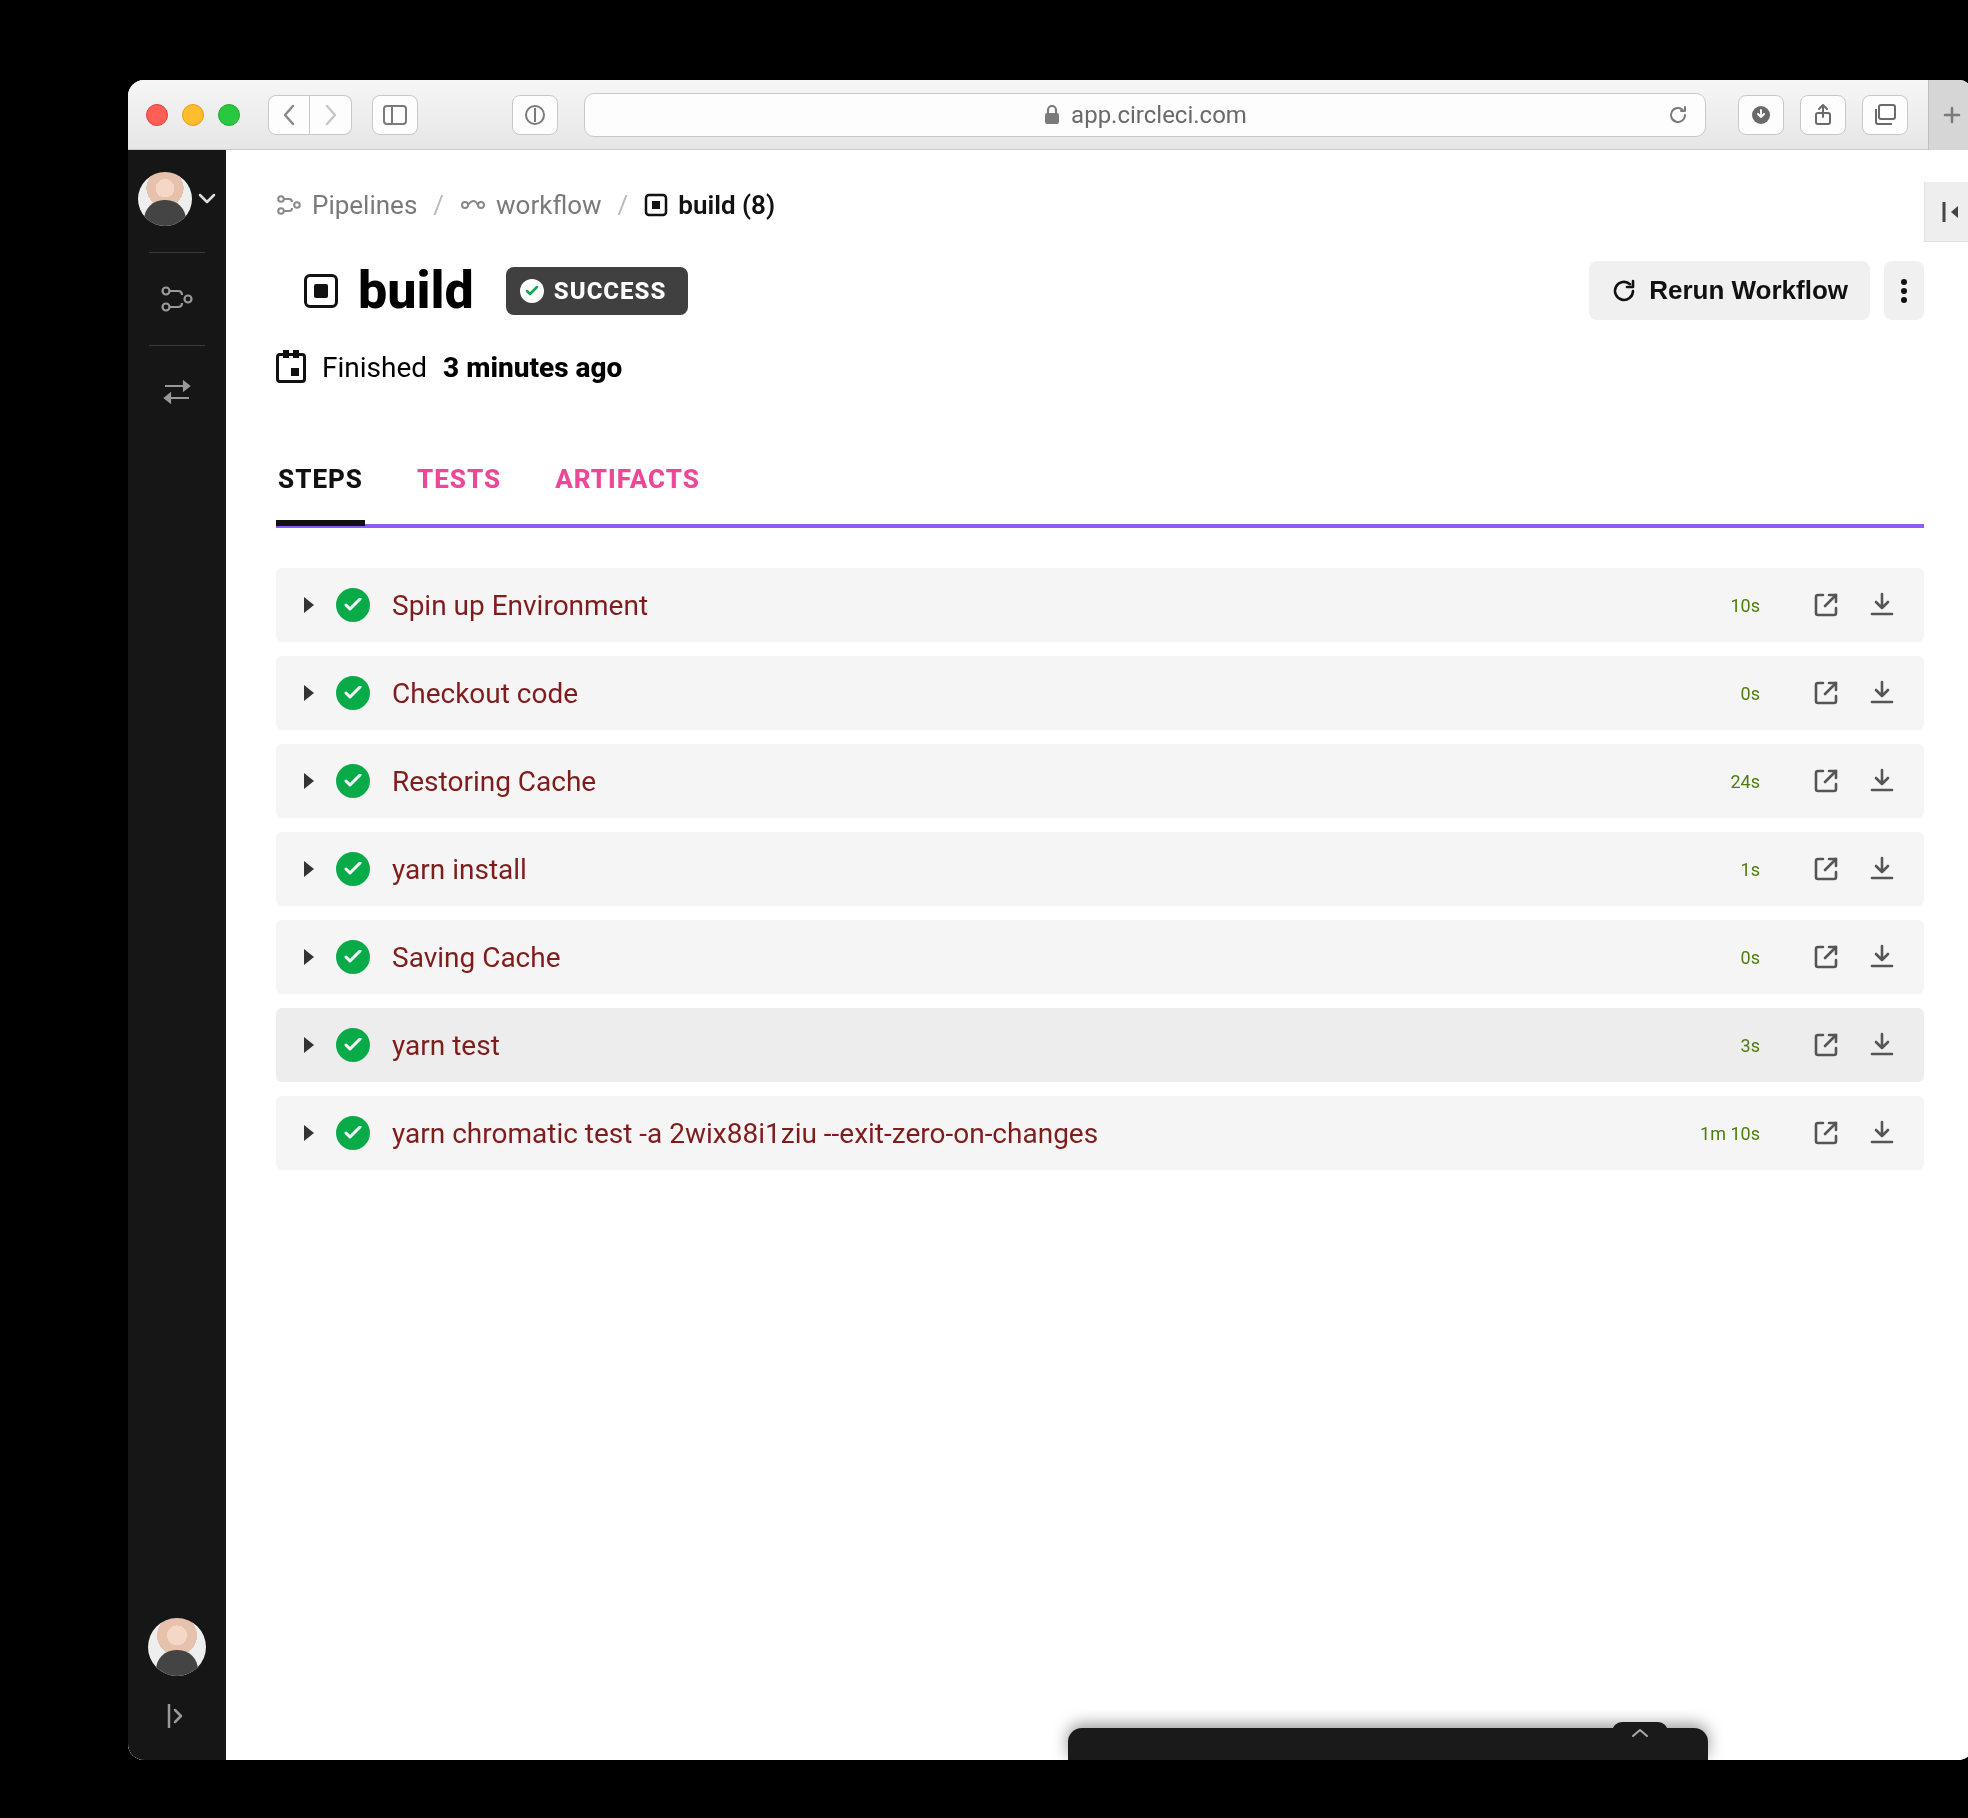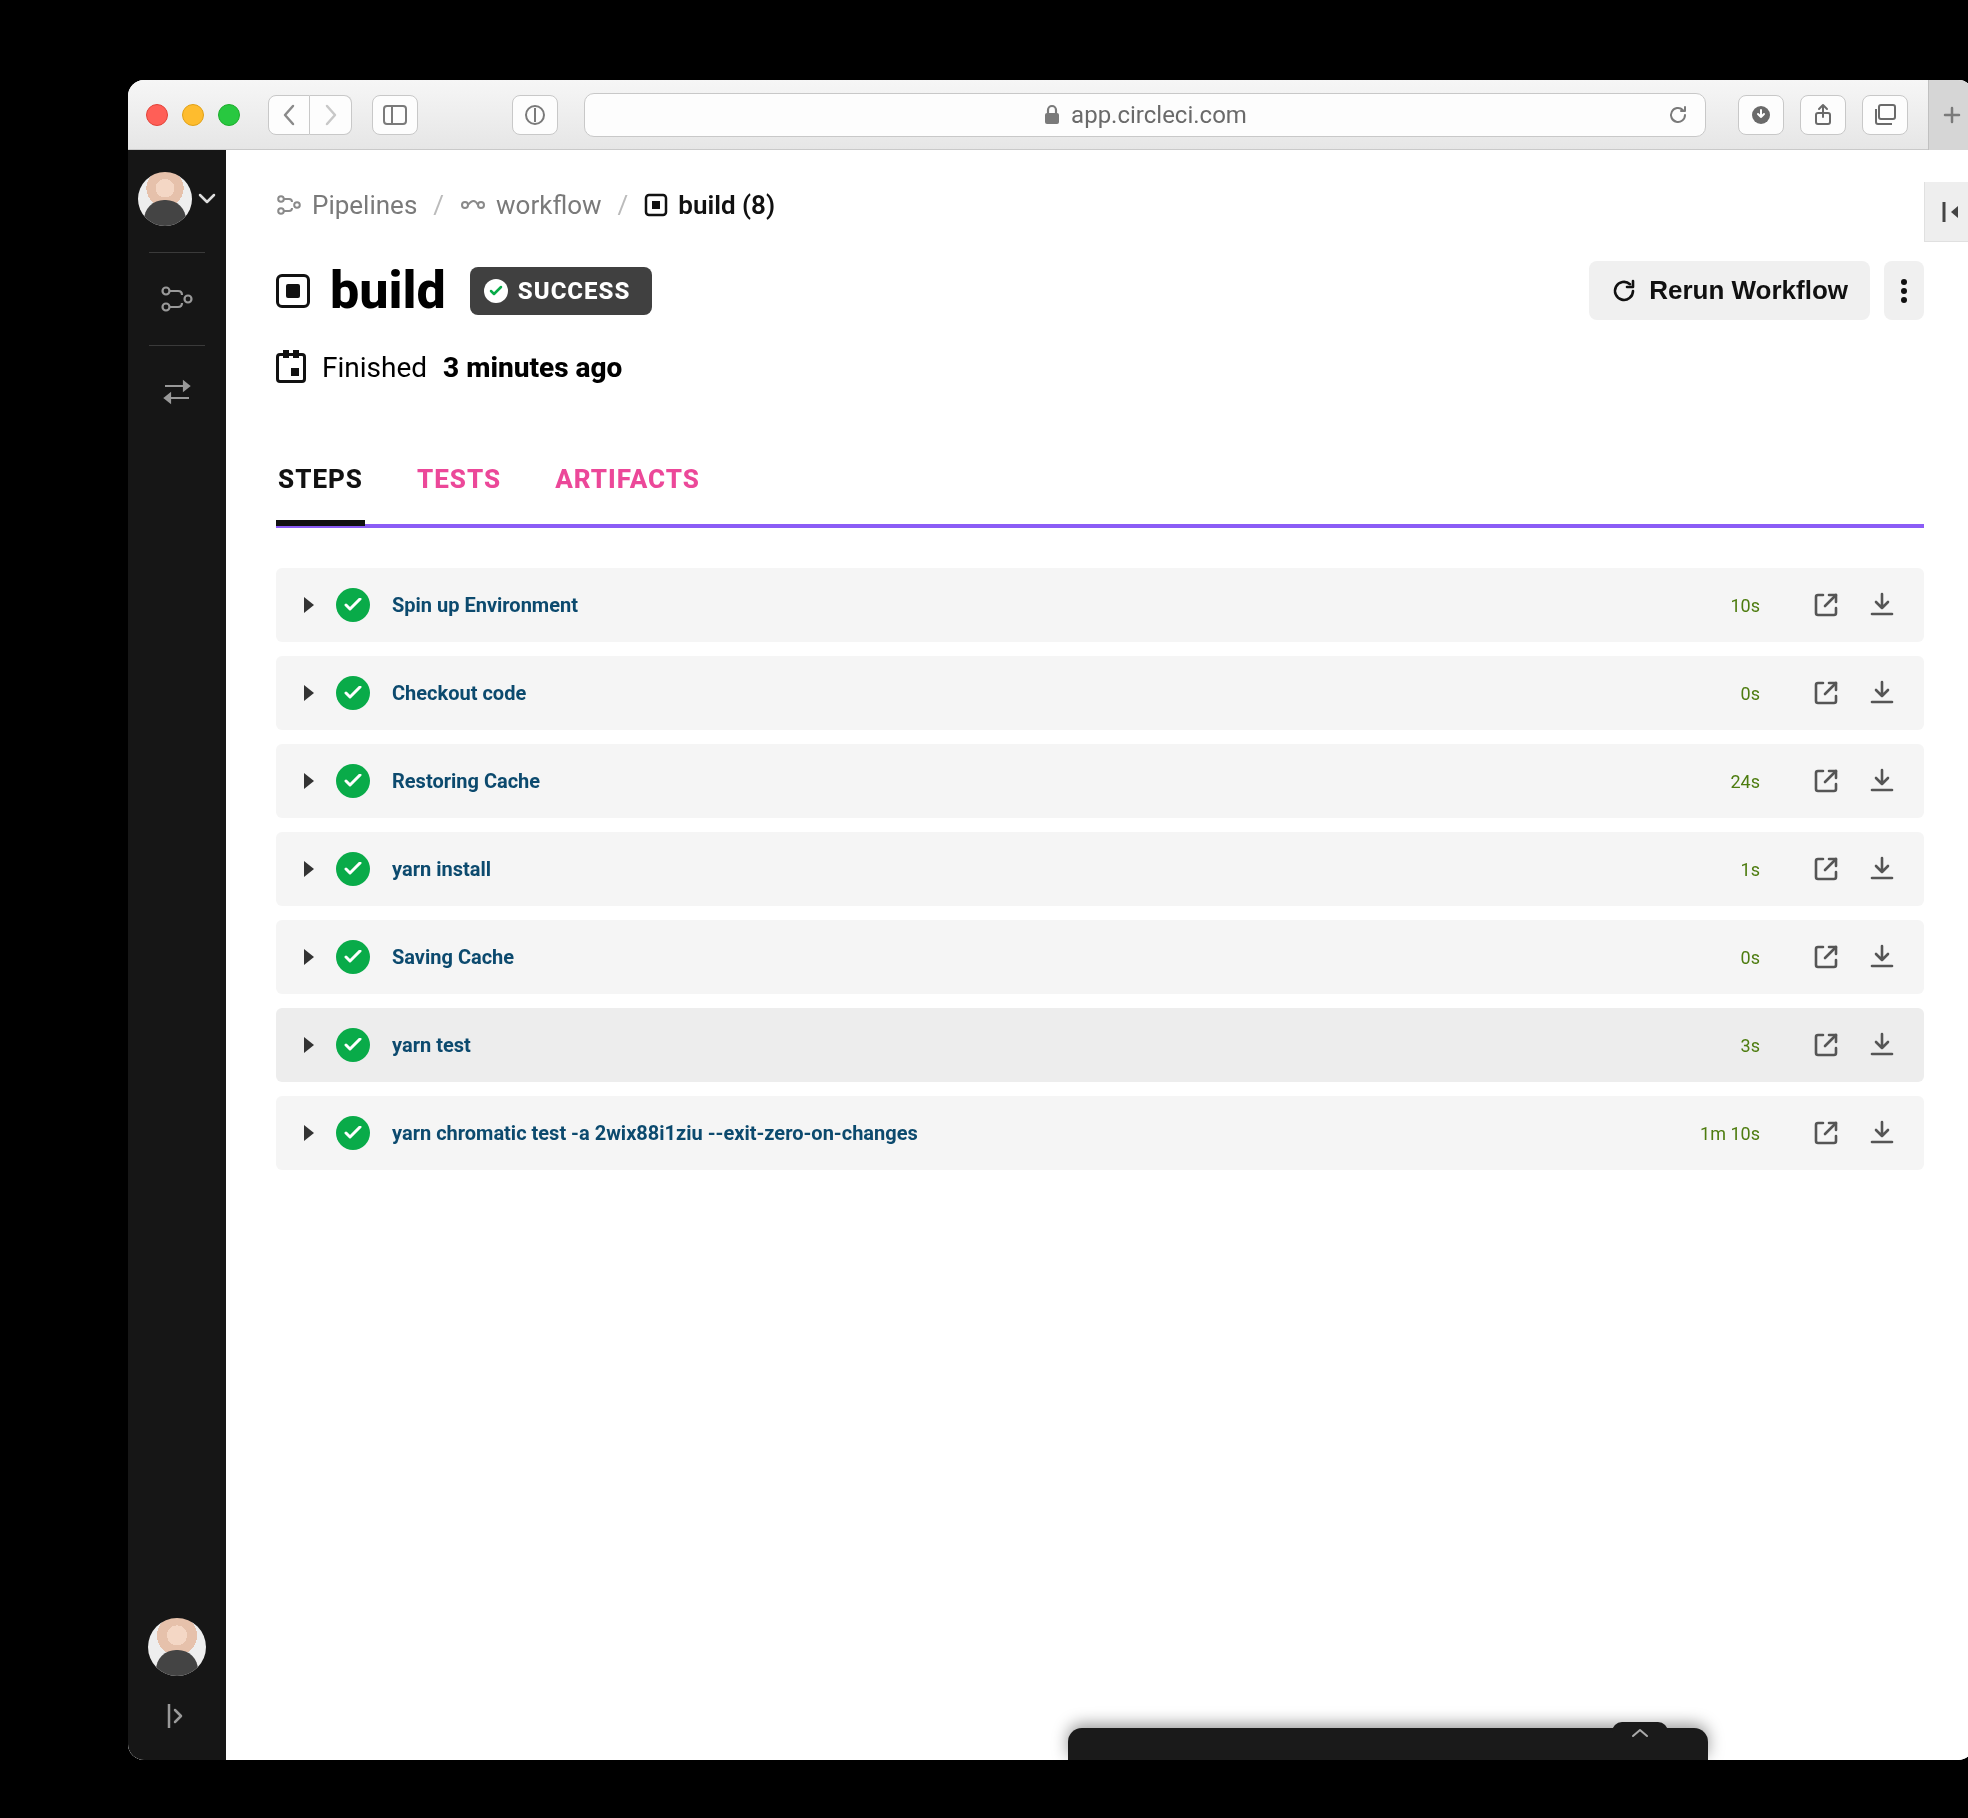--- a/index.html
+++ b/index.html
@@ -77,21 +77,21 @@
   .sidebar-bottom{ display:flex; flex-direction:column; align-items:center; gap:26px; padding-bottom:30px; }
   .expand-icon{ color:#aaa; }
   
   .main { flex:1; padding: 40px 50px 0 50px; position:relative; }
   .collapse-btn{ position:absolute; top:32px; right:0; width:50px; height:60px; background:#eee; border-left:1px solid #e0e0e0; border-bottom:1px solid #e0e0e0; display:flex; align-items:center; justify-content:center; color:#555;}
   .breadcrumb { display:flex; align-items:center; gap:16px; color:#7a7a7a; font-size:26px; }
   .breadcrumb .sep{ color:#bbb; }
   .breadcrumb .crumb{ display:flex; align-items:center; gap:10px; }
   .breadcrumb .current{ color:#111; font-weight:600; }
   .bc-icon{ display:inline-flex; }
-  .title-row{ display:flex; align-items:center; gap:24px; margin-top:40px; }
+  .title-row{ display:flex; align-items:center; gap:32px; margin-top:40px;margin-left:28px; }
   .job-title{ font-size:52px; font-weight:800; display:flex; align-items:center; gap:20px; }
   .title-icon{ width:34px; height:34px; border:3px solid #111; border-radius:6px; background:#fff; display:inline-flex; align-items:center; justify-content:center;}
   .title-icon::after{content:""; width:14px; height:14px; background:#111; border-radius:2px;}
   .status-pill{ background:#404040; color:#fff; font-weight:800; font-size:24px; letter-spacing:1px; padding:10px 22px 10px 14px; border-radius:8px; display:flex; align-items:center; gap:10px;}
   .check-circ{ width:24px; height:24px; border-radius:50%; background:#fff; display:inline-flex; align-items:center; justify-content:center; color:#09ab49; font-size:18px; }
   .title-actions{ margin-left:auto; display:flex; gap:14px; }
   .btn{ background:#f0f0f0; border:none; padding:14px 22px; border-radius:8px; font-size:26px; font-weight:700; color:#111; display:flex; align-items:center; gap:12px; }
   .btn.icon-only{ padding:14px 16px; }
   .sub-row{ display:flex; align-items:center; gap:16px; margin-top:30px; font-size:28px; }
   .date-icon{ width:30px; height:30px; border:3px solid #111; border-radius:4px; position:relative; }
@@ -102,21 +102,21 @@
   
   .tabs{ display:flex; gap:50px; margin-top:80px; border-bottom:4px solid #8b5cf6; }
   .tab{ font-size:26px; font-weight:800; color:#ec4899; padding:0 2px 26px; letter-spacing:1px; }
   .tab.active{ color:#111; border-bottom:6px solid #111; margin-bottom:-2px; }
   
   .steps{ margin-top:40px; display:flex; flex-direction:column; gap:14px; }
   .step{ background:#f5f5f5; border-radius:6px; display:flex; align-items:center; padding:20px 28px; gap:22px; }
   .step.hovered{ background:#ededed; }
   .caret{ width:0; height:0; border-top:8px solid transparent; border-bottom:8px solid transparent; border-left:10px solid #333; }
   .ok-badge{ width:34px; height:34px; background:#09ab49; border-radius:50%; display:flex; align-items:center; justify-content:center; color:#fff; flex-shrink:0;}
-  .step-name{ font-size:20px; font-weight:700; color:#0c4a6e; }
+  .step-name{ font-size:28px; font-weight:400; color:#7f1d1d; }
   .step-time{ margin-left:auto; font-size:18px; color:#4d7c0f; }
   .step-actions{ display:flex; gap:28px; margin-left:30px; color:#555; }
   .ico{ display:inline-flex; }
   
   .bottom-tab{ position:absolute; bottom:0; left:50%; transform:translateX(-32px); width:640px; height:32px; background:#1a1a1a; border-radius:14px 14px 0 0; box-shadow:0 -4px 16px rgba(0,0,0,0.4);}
   .bottom-chevron{ position:absolute; right:40px; top:-6px; width:56px; height:22px; background:#1a1a1a; border-radius:10px 10px 0 0; display:flex; align-items:center; justify-content:center; color:#aaa; font-size:16px;}
   svg{ display:block; }
 </style>
 </head>
 <body>

